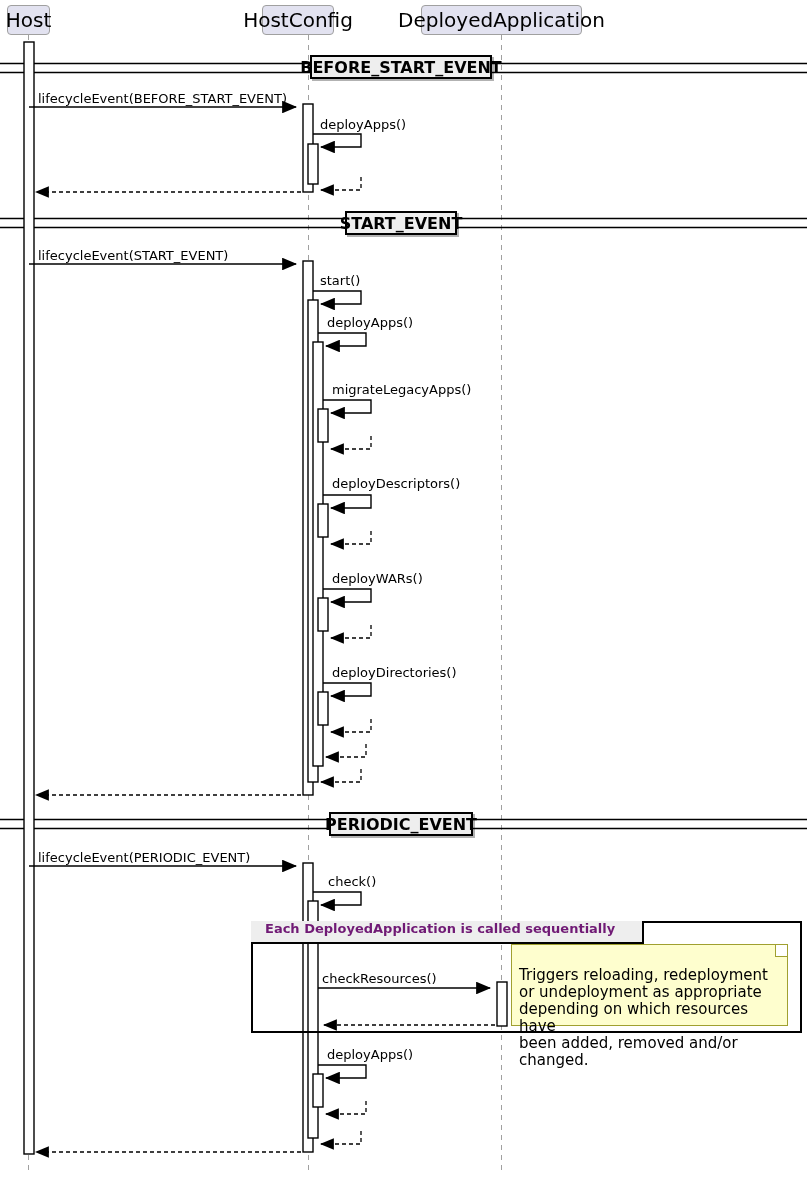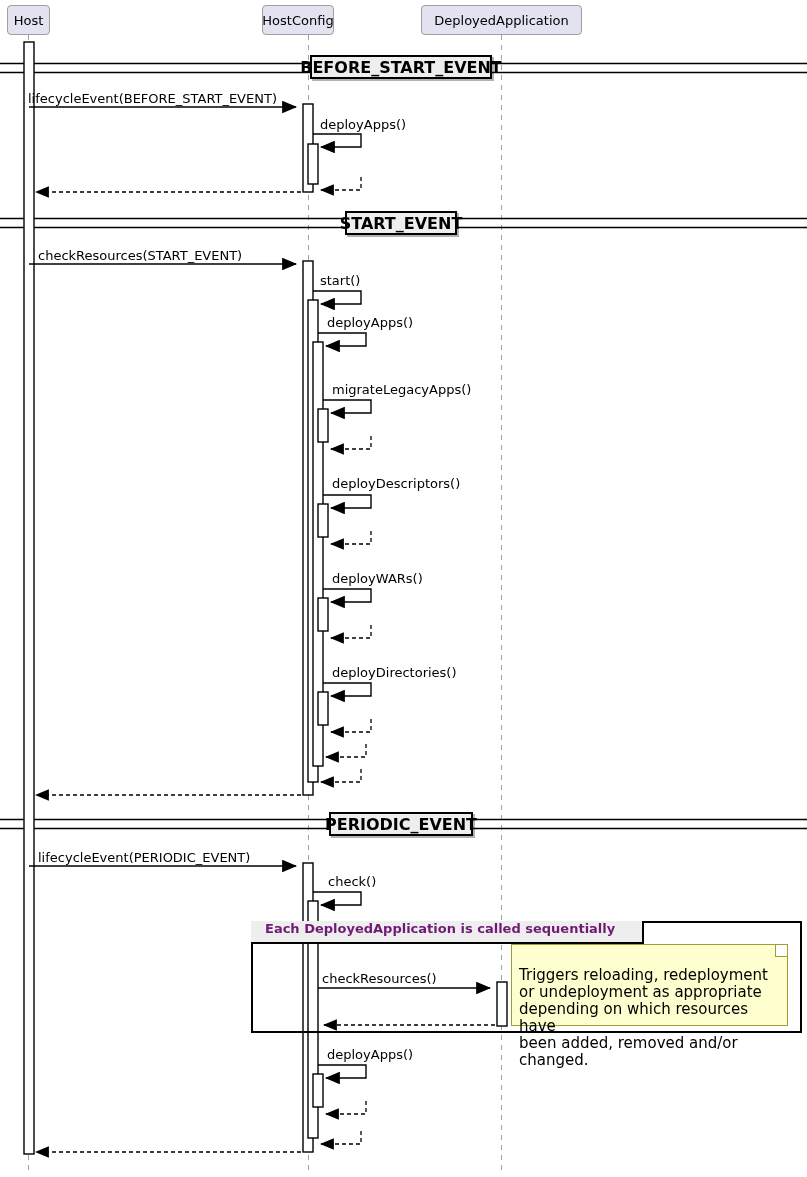--- a/index.html
+++ b/index.html
@@ -23,21 +23,21 @@
   }
   .participant-box {
     position: absolute;
     box-sizing: border-box;
     background: #E2E2F0;
     border: 1px solid #A0A0A0;
     border-radius: 4px;
     display: flex;
     align-items: center;
     justify-content: center;
-    font-size: 13px;
+    font-size: 20px;
     color: #000000;
     white-space: nowrap;
   }
   .divider-label {
     position: absolute;
     box-sizing: border-box;
     background: #EEEEEE;
     border: 2px solid #000000;
     display: flex;
     align-items: center;
@@ -204,23 +204,23 @@
   </div>
   <div class="divider-label" style="left:329px; top:812px; width:144px; height:24px;">
     <span>PERIODIC_EVENT</span>
   </div>
 
   <div class="loop-frame" style="left:251px; top:921px; width:551px; height:112px;"></div>
   <div class="loop-header" style="left:251px; top:921px; width:393px; height:23px;">
     <span>Each DeployedApplication is called sequentially</span>
   </div>
 
-  <div class="msg-label" style="left:28px;  top:92px;">lifecycleEvent(BEFORE_START_EVENT)</div>
+  <div class="msg-label" style="left:38px;  top:92px;">lifecycleEvent(BEFORE_START_EVENT)</div>
   <div class="msg-label" style="left:320px; top:118px;">deployApps()</div>
-  <div class="msg-label" style="left:38px;  top:249px;">checkResources(START_EVENT)</div>
+  <div class="msg-label" style="left:38px;  top:249px;">lifecycleEvent(START_EVENT)</div>
   <div class="msg-label" style="left:320px; top:274px;">start()</div>
   <div class="msg-label" style="left:327px; top:316px;">deployApps()</div>
   <div class="msg-label" style="left:332px; top:383px;">migrateLegacyApps()</div>
   <div class="msg-label" style="left:332px; top:477px;">deployDescriptors()</div>
   <div class="msg-label" style="left:332px; top:572px;">deployWARs()</div>
   <div class="msg-label" style="left:332px; top:666px;">deployDirectories()</div>
   <div class="msg-label" style="left:38px;  top:851px;">lifecycleEvent(PERIODIC_EVENT)</div>
   <div class="msg-label" style="left:328px; top:875px;">check()</div>
   <div class="msg-label" style="left:322px; top:972px;">checkResources()</div>
   <div class="msg-label" style="left:327px; top:1048px;">deployApps()</div>

